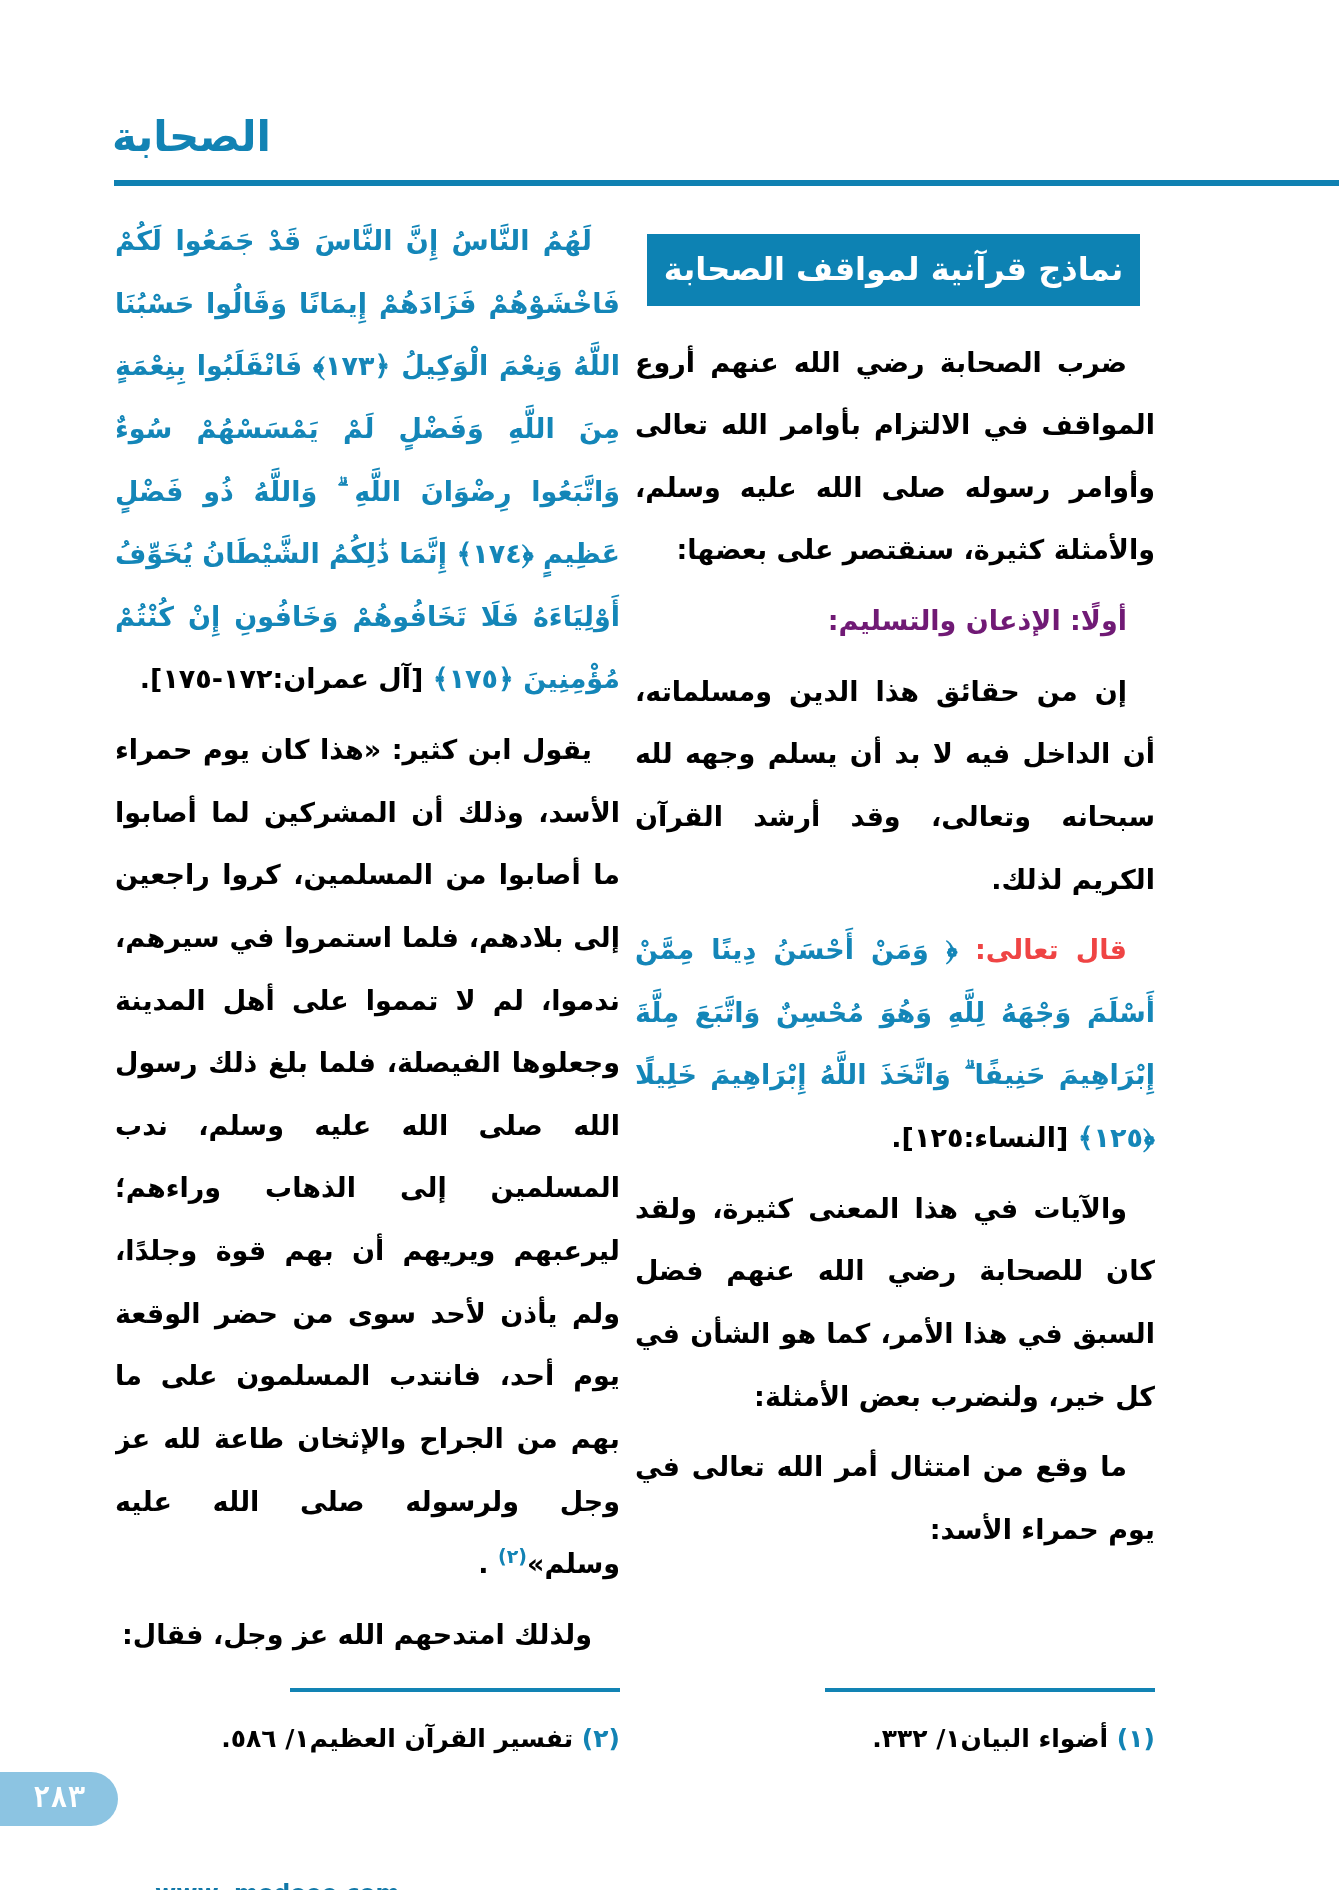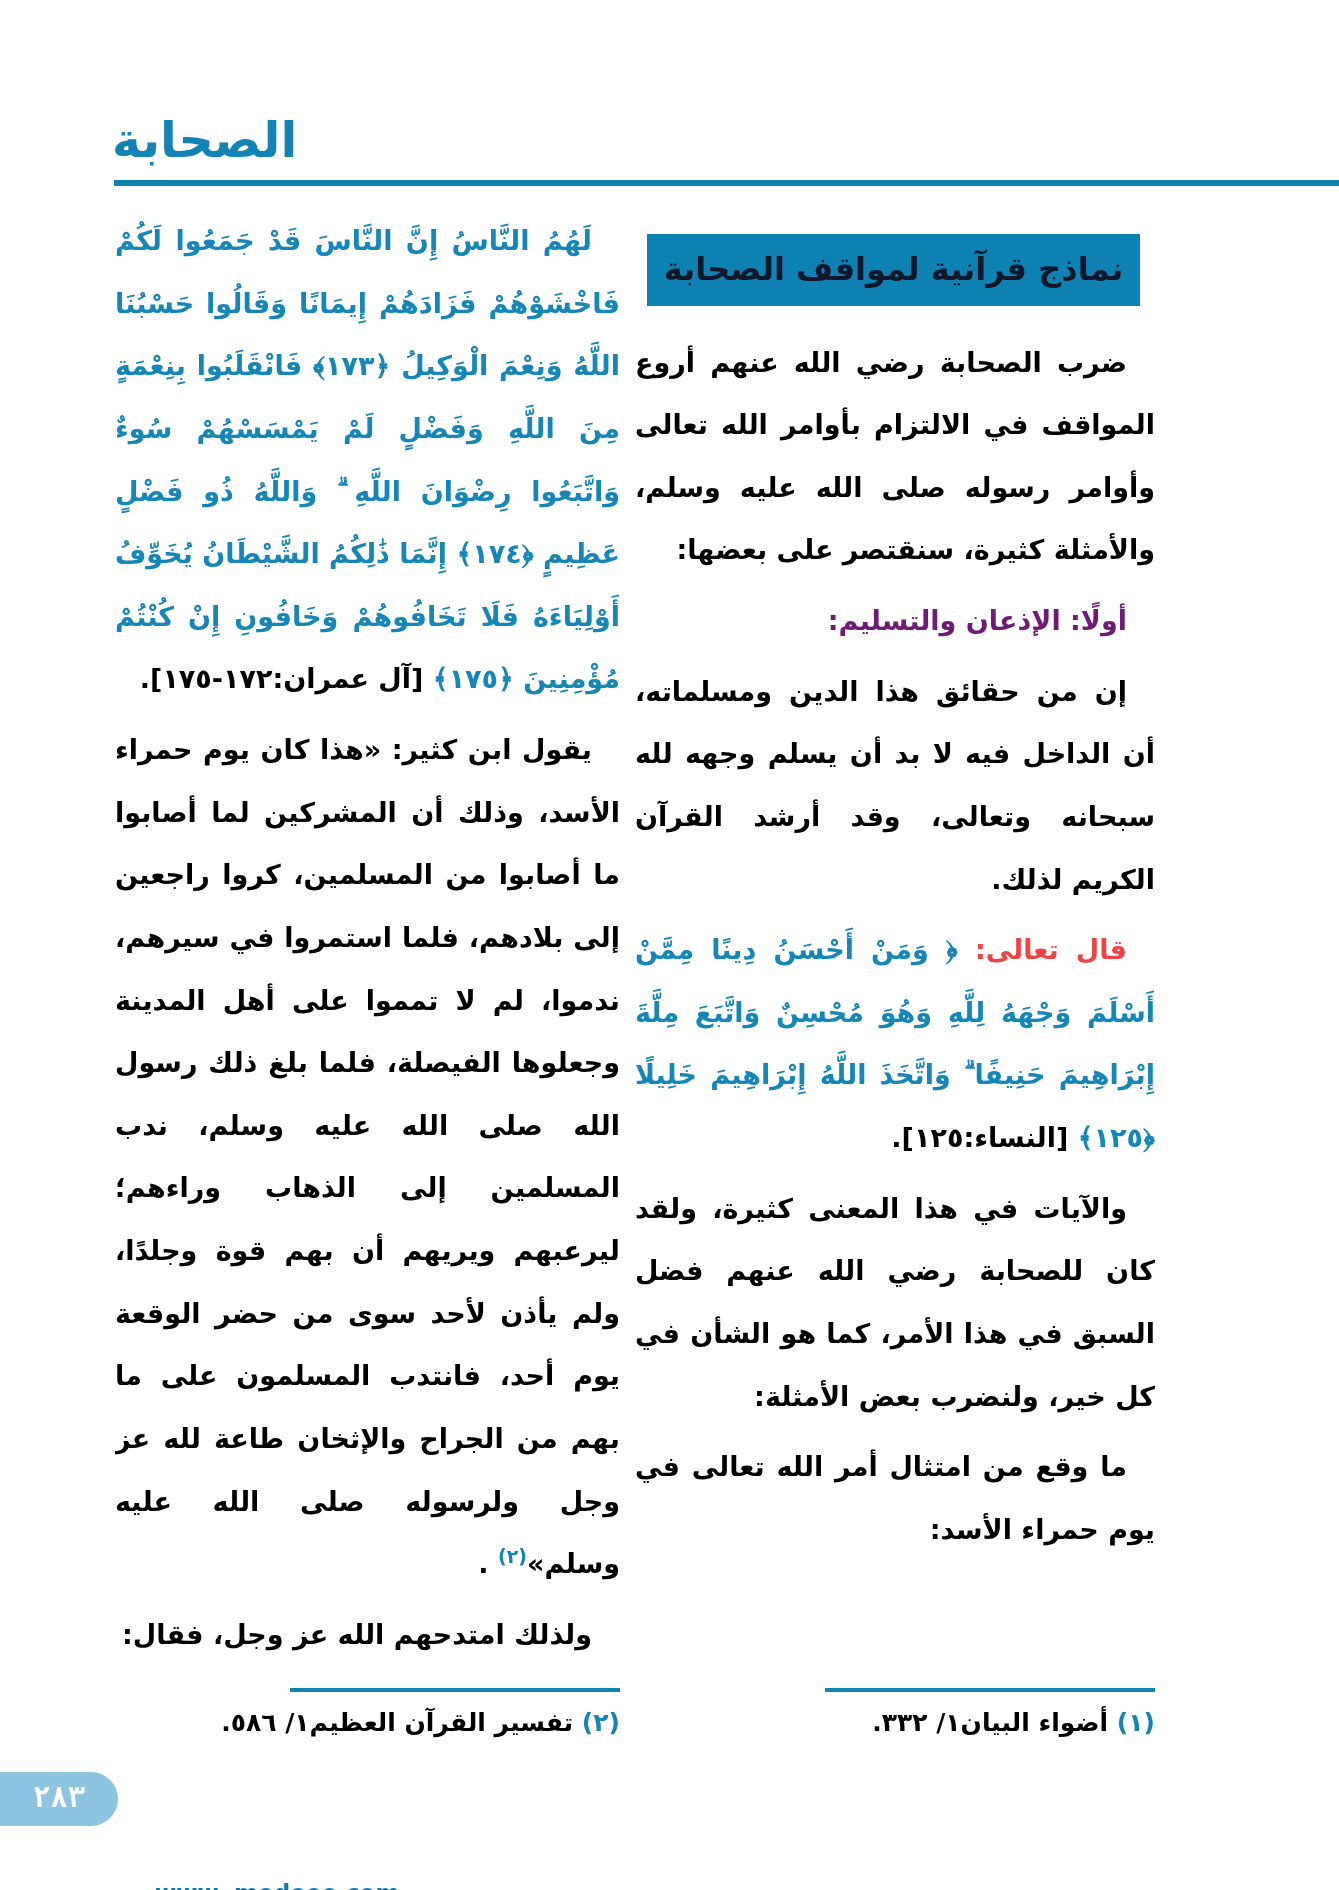--- a/index.html
+++ b/index.html
@@ -2,50 +2,50 @@
 <html lang="ar"><head>
 <meta charset="utf-8">
 <style>
   html,body{margin:0;padding:0;}
   body{
     width:1339px;height:1890px;position:relative;background:#ffffff;
     font-family:"DejaVu Sans",sans-serif;overflow:hidden;
   }
   .logo{
     position:absolute;top:112px;left:112px;
-    font-size:49px;font-weight:bold;color:#1283b4;
+    font-size:42px;font-weight:bold;color:#1283b4;
     font-family:"DejaVu Sans",sans-serif;
   }
   .header-rule{
     position:absolute;top:180px;left:114px;right:0;height:6px;background:#0f81b2;
   }
   .col{
     position:absolute;top:210px;direction:rtl;text-align:justify;color:#000;
     font-weight:bold;height:1462px;overflow:hidden;
   }
   .col-left{left:115px;width:505px;}
   .col-right{left:635px;width:520px;}
   .col p{margin:0 0 8px 0;font-size:27px;line-height:2.32;text-indent:28px;}
   .quran-text{color:#1486b8;}
   .verse-ref{color:#000;}
   .lead{color:#ef4444;}
   .section-box{
-    background:#0d82b3;color:#0f172a;text-align:center;
+    background:#0d82b3;color:#ffffff;text-align:center;
     font-size:32px;font-weight:bold;line-height:1.3;
     padding:15px 6px;margin:24px 15px 26px 12px;text-indent:0;
   }
   .blue-heading{color:#701a75;font-size:30px;}
   .fn-sup{
     color:#1283b4;font-size:19px;line-height:0;vertical-align:super;font-weight:bold;
   }
   .footnote{position:absolute;direction:rtl;}
   .fn-left{left:115px;top:1688px;width:505px;}
   .fn-right{left:635px;top:1688px;width:520px;}
   .fn-rule{height:4px;background:#1283b4;width:330px;margin-left:auto;margin-right:0;}
-  .fn-line{font-size:25px;font-weight:bold;color:#000;padding-top:16px;text-align:right;}
+  .fn-line{font-size:25px;font-weight:bold;color:#000;padding-top:32px;text-align:right;}
   .fn-mark{color:#1283b4;}
   .page-pill{
     position:absolute;left:0;top:1772px;width:118px;height:54px;
     background:#8cc4e2;border-radius:0 28px 28px 0;
     color:#ffffff;font-size:29px;font-weight:bold;text-align:center;line-height:56px;font-family:Liberation Mono, monospace;
   }
   .website{
     position:absolute;left:155px;top:1880px;font-size:23px;font-weight:bold;color:#1178a8;
   }
 </style>

